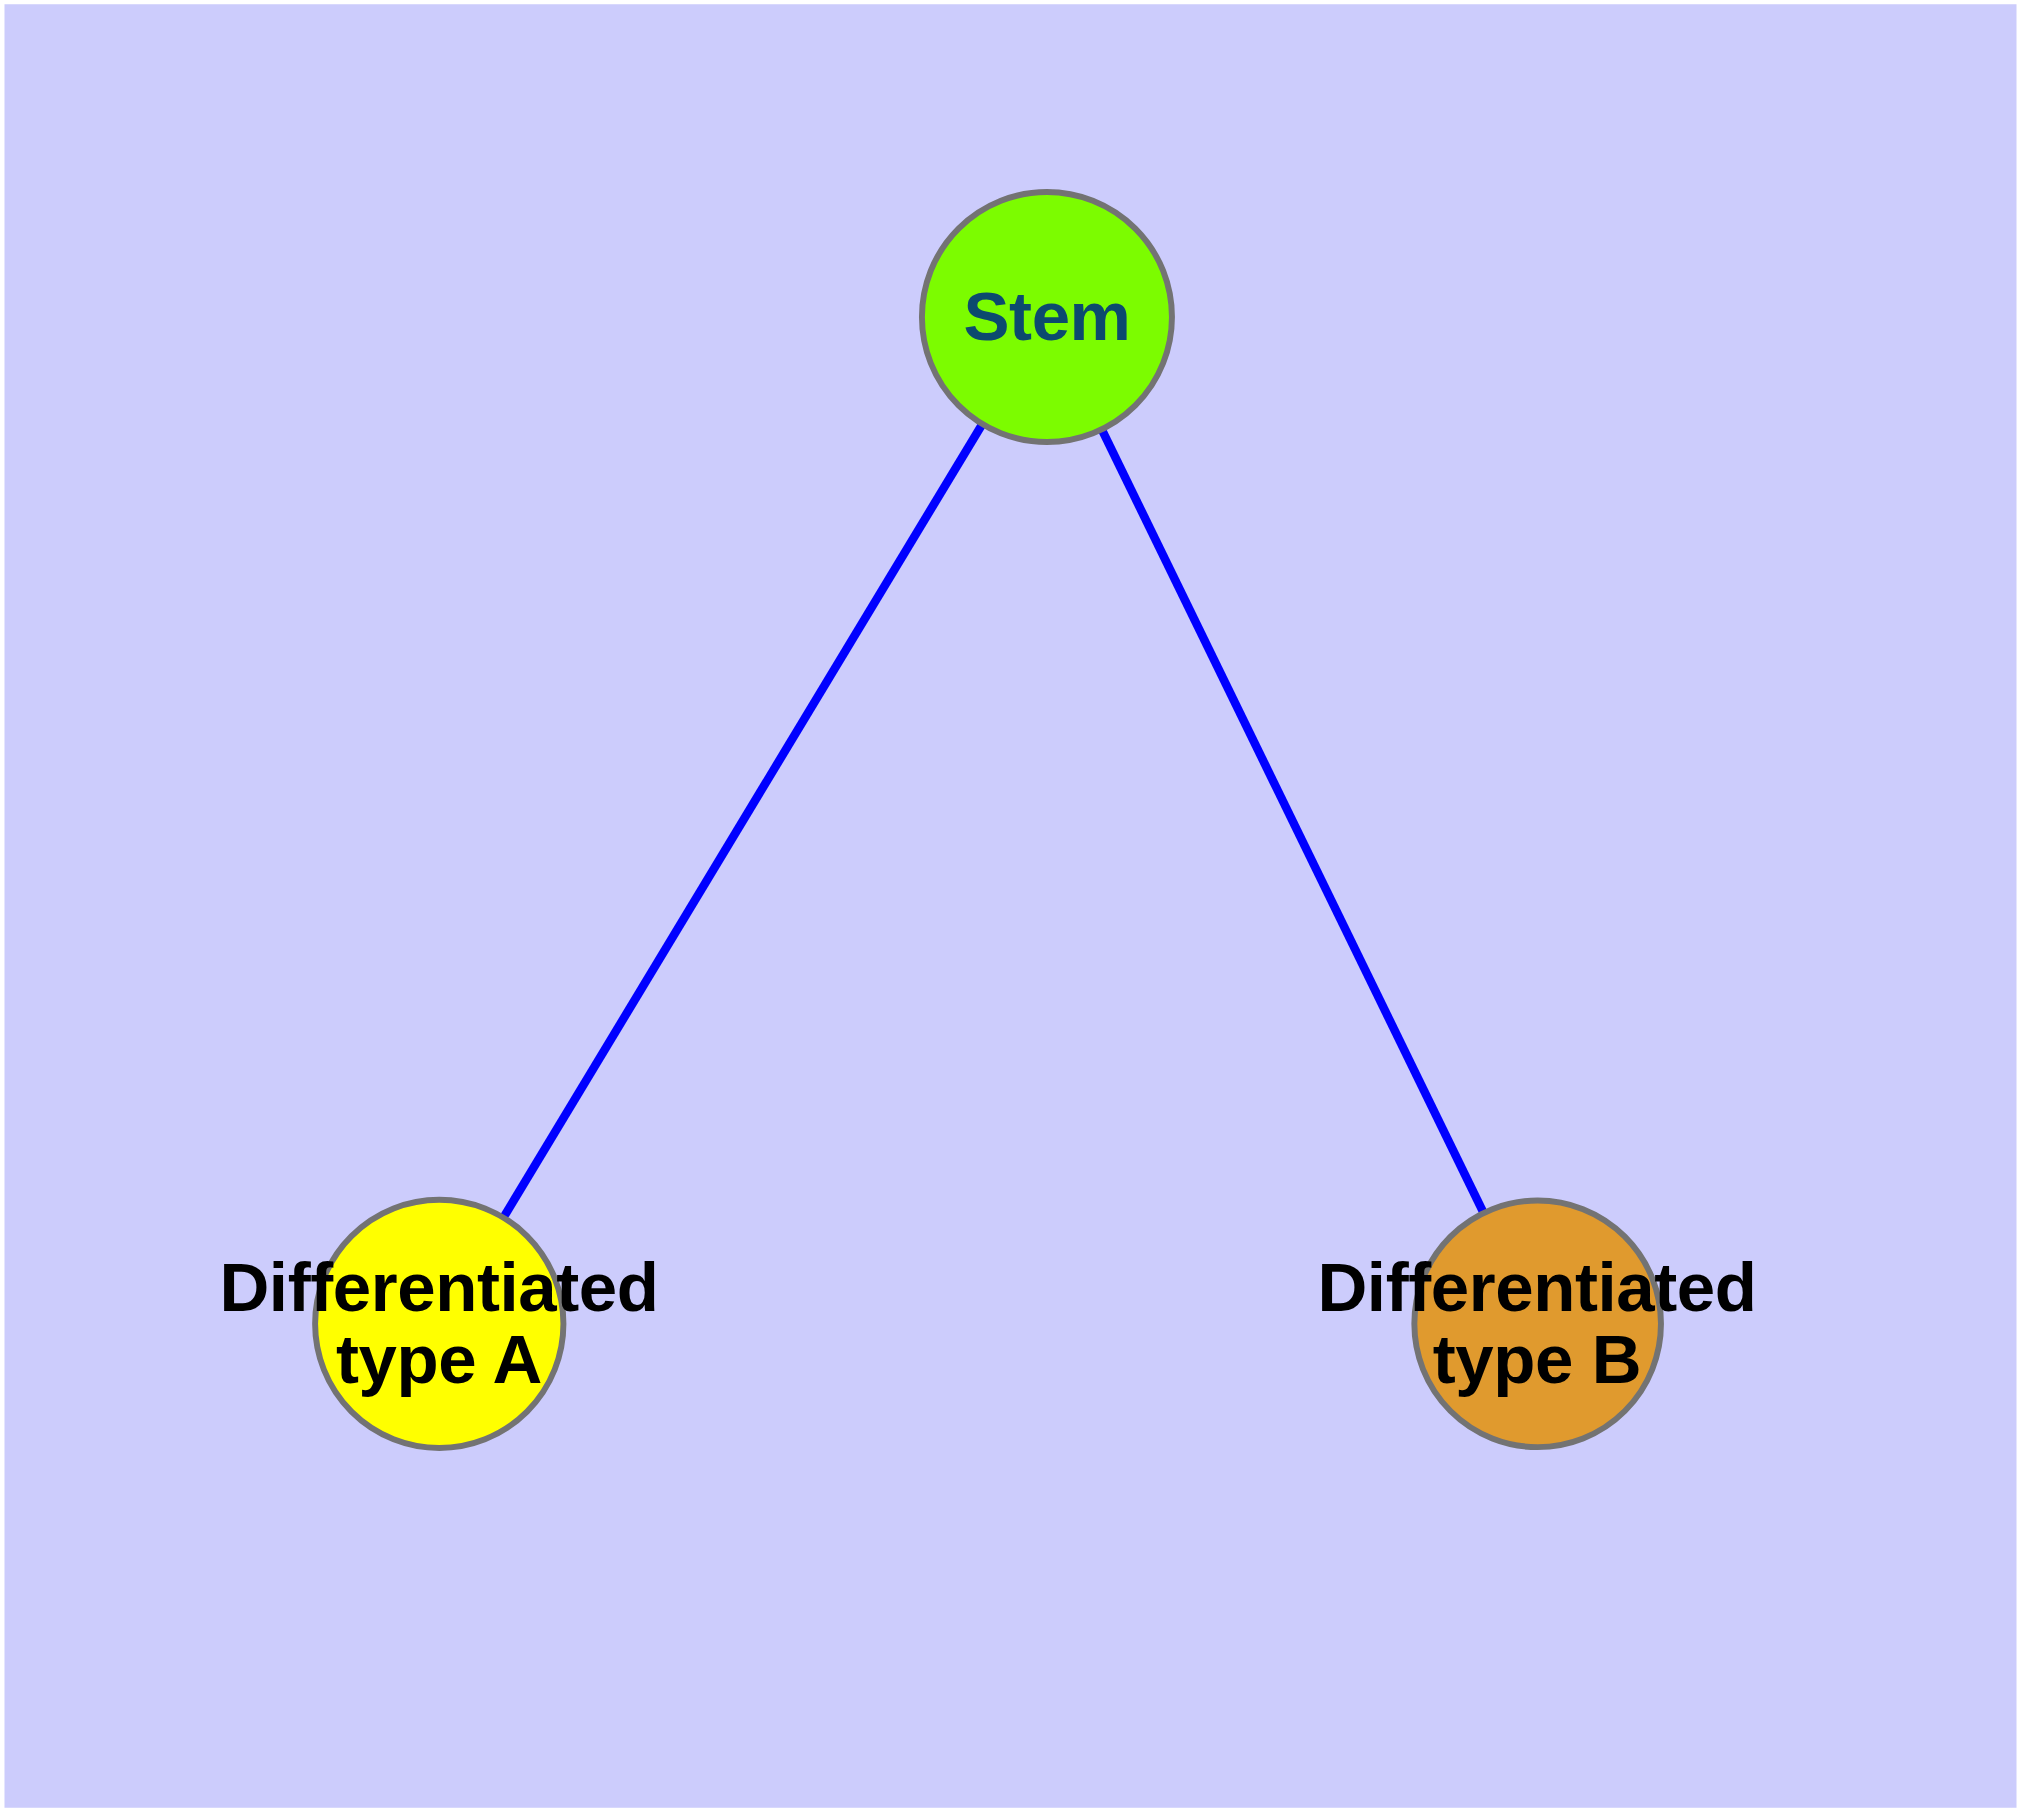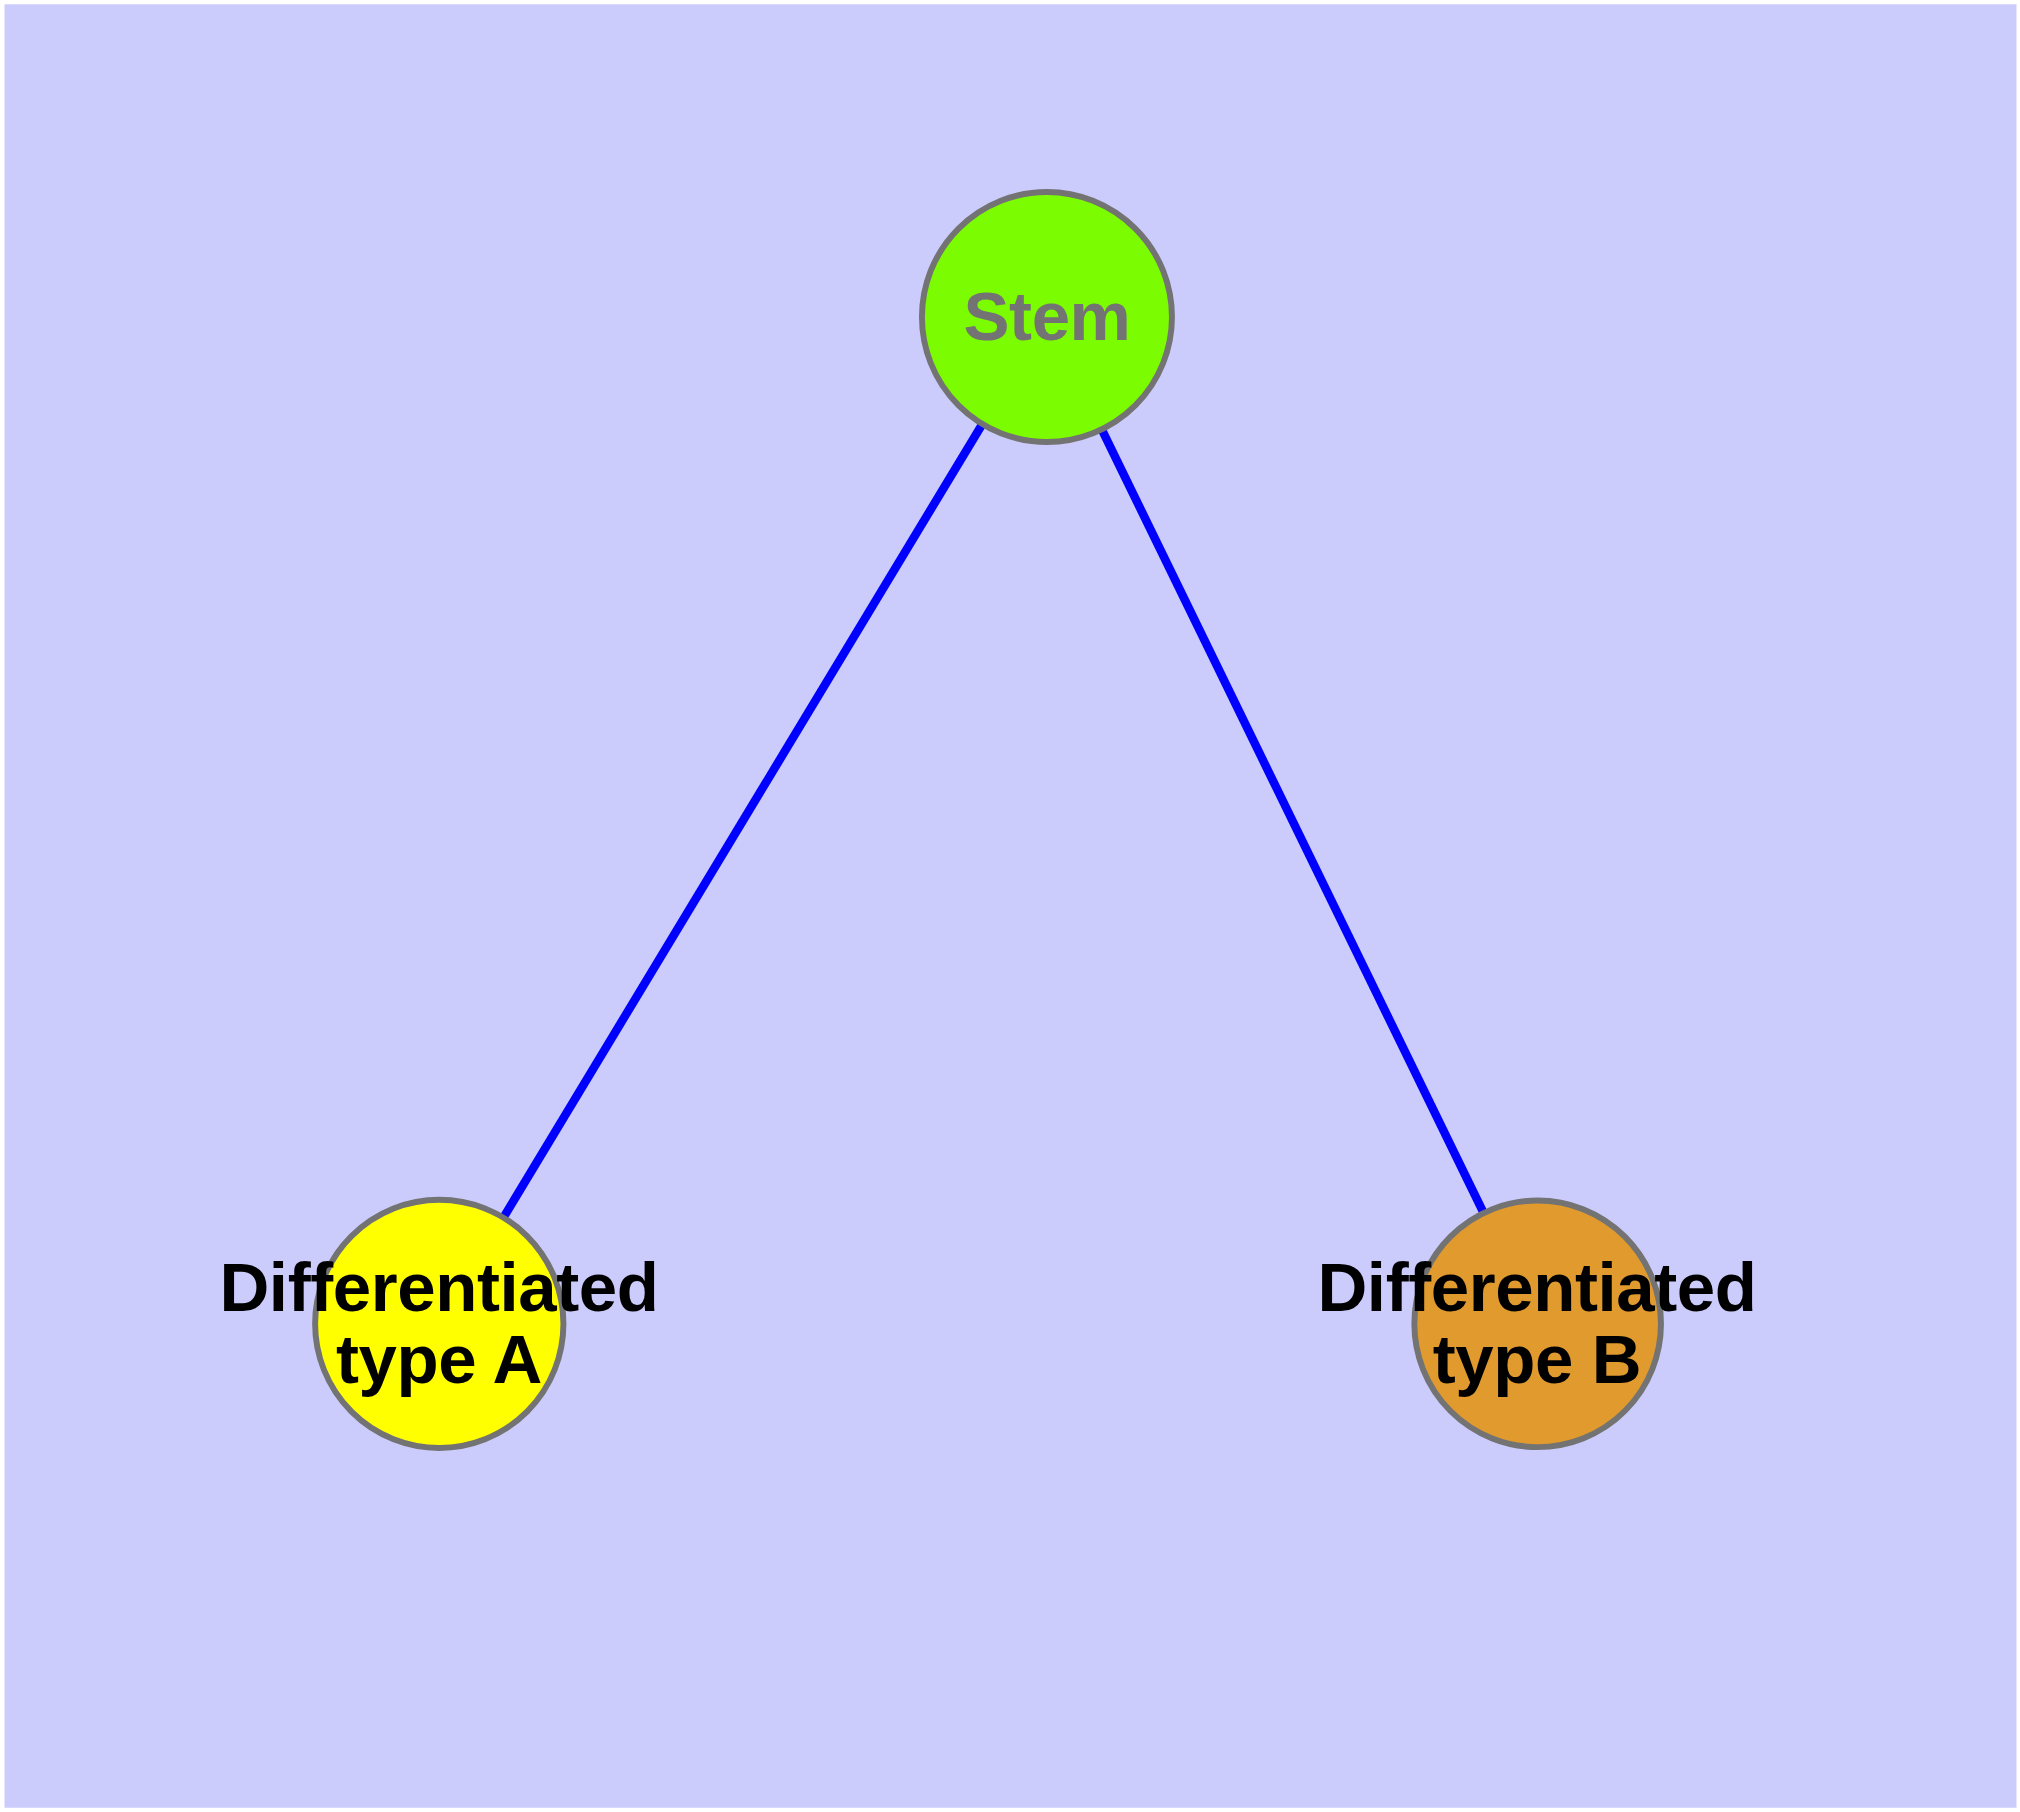--- a/index.html
+++ b/index.html
@@ -56,20 +56,20 @@
       <line class="graph-edge" x1="1235" y1="374" x2="1814" y2="1562" stroke="#0000FF" stroke-width="10" stroke-linecap="butt"></line>
     </g>
 
     <g id="node-layer">
       <circle class="graph-node" cx="1235" cy="374" r="147.5" fill="#7CFC00" stroke="#737373" stroke-width="7"></circle>
       <circle class="graph-node" cx="518" cy="1562" r="146.5" fill="#FFFF00" stroke="#737373" stroke-width="7"></circle>
       <circle class="graph-node" cx="1814" cy="1562" r="145.5" fill="#E09A2E" stroke="#737373" stroke-width="7"></circle>
     </g>
   </svg>
 
-  <div class="node-label" style="left: 1047px; top: 317px; font-size: 69px; color: #737373;">Stem</div>
+  <div class="node-label" style="left: 1047px; top: 317px; font-size: 69px; color: #0c4a6e;">Stem</div>
   <div class="node-label" style="left: 439px; top: 1324px; font-size: 69px; color: rgb(0, 0, 0);">Differentiated
 type A</div>
   <div class="node-label" style="left: 1537px; top: 1324px; font-size: 69px; color: rgb(0, 0, 0);">Differentiated
 type B</div>
 
 </div>
 
 
 </body></html>

